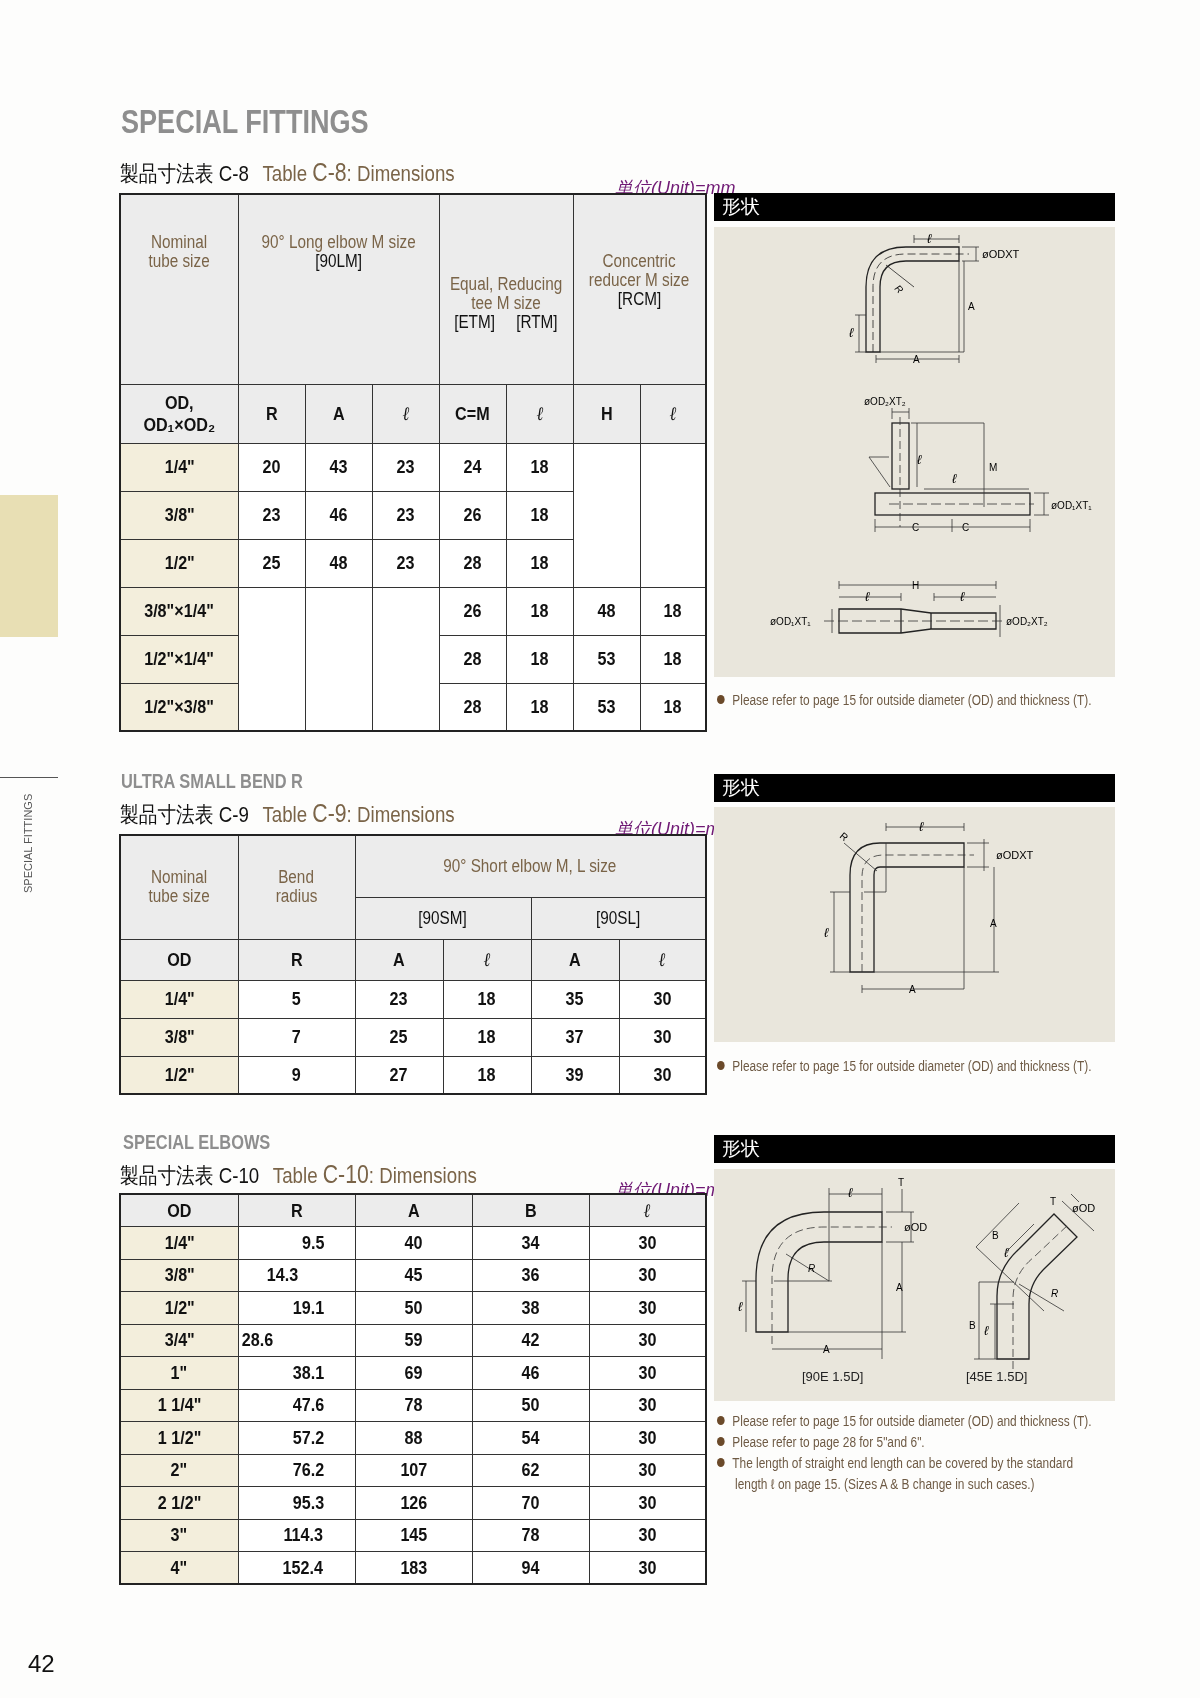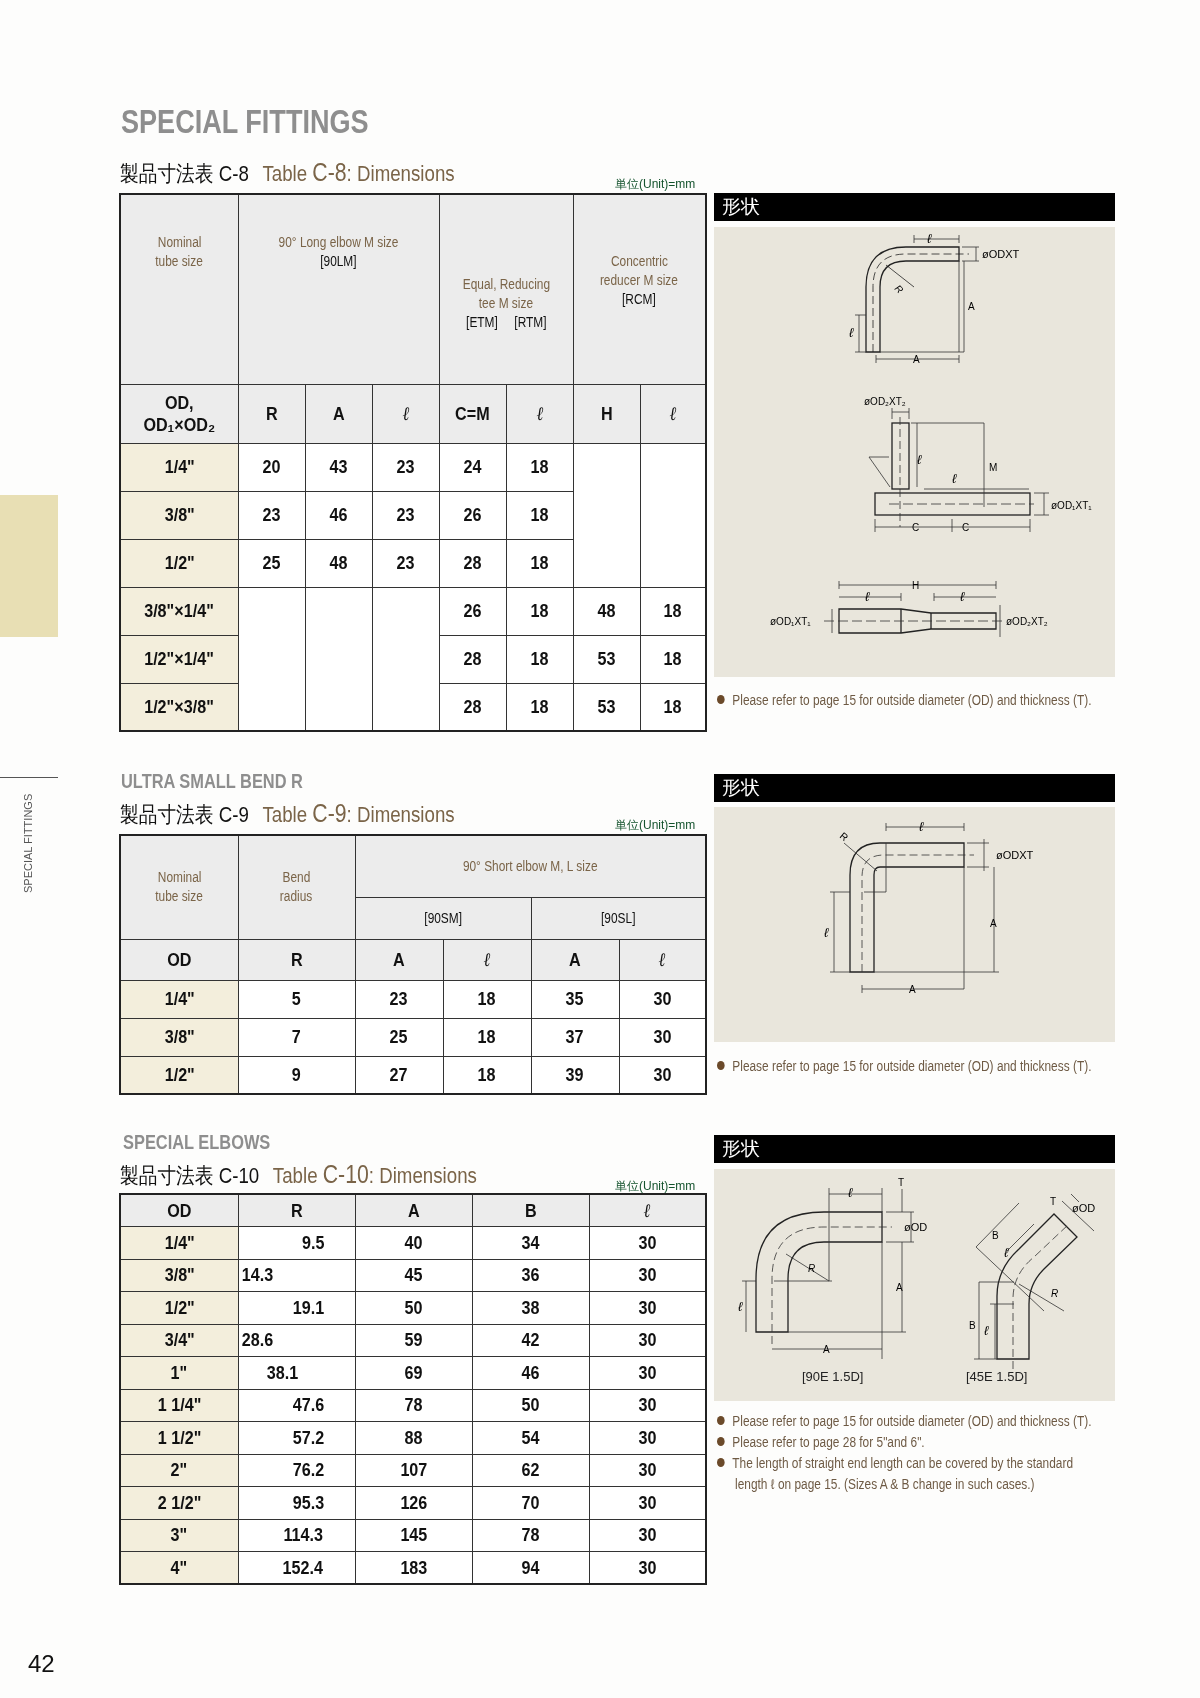--- a/index.html
+++ b/index.html
@@ -5,24 +5,24 @@
   html,body{margin:0;padding:0;background:#fdfdfc;}
   body{width:1200px;height:1698px;position:relative;overflow:hidden;font-family:"Liberation Sans",sans-serif;color:#111;}
   .abs{position:absolute;}
   .section-title{font-family:"Liberation Sans",sans-serif;font-weight:bold;color:#8e8e8e;letter-spacing:0px;transform:scaleX(0.82);transform-origin:left center;white-space:nowrap;}
   .h1{font-size:33px;}
   .h2{font-size:20px;}
   .table-title{font-size:22px;white-space:nowrap;transform:scaleX(0.85);transform-origin:left center;}
   .table-title .jp{color:#111;}
   .table-title .en{color:#7a6448;margin-left:16px;}
   .table-title .en .big{font-size:25px;}
-  .unit{font-size:12px;color:#14532d;white-space:nowrap;}
+  .unit{font-size:18px;color:#701a75;white-space:nowrap;font-style:italic;}
   table.dim{border-collapse:collapse;position:absolute;table-layout:fixed;}
   table.dim td{border:1px solid #333;text-align:center;vertical-align:middle;padding:0;}
-  table.dim .hd{background:#ececec;color:#7a6448;font-size:14px;line-height:19px;}
+  table.dim .hd{background:#ececec;color:#7a6448;font-size:18px;line-height:19px;}
   table.dim .hd span{display:inline-block;transform:scaleX(0.85);}
   table.dim .sub{background:#ececec;color:#111;font-weight:bold;font-size:19px;}
   table.dim .sub span{display:inline-block;transform:scaleX(0.85);}
   table.dim .size{background:#f3eedc;font-weight:bold;font-size:19px;}
   table.dim .size span{display:inline-block;transform:scaleX(0.85);}
   table.dim .val{background:#fff;font-weight:bold;font-size:19px;}
   table.dim .val span{display:inline-block;transform:scaleX(0.85);}
   table.dim .blank{background:#fff;}
   .outer{border:2px solid #222 !important;}
   .ell{font-family:"Liberation Serif",serif;font-style:italic;font-weight:normal;}
@@ -307,42 +307,42 @@
   </tr>
   <tr style="height:28px;">
         <td class="size"><span>1/4"</span></td>
         <td class="val" style="text-align:right;padding-right:28px;"><span>9.5</span></td>
         <td class="val"><span>40</span></td>
         <td class="val"><span>34</span></td>
         <td class="val"><span>30</span></td>
       </tr>
   <tr style="height:28px;">
         <td class="size"><span>3/8"</span></td>
-        <td class="val" style="text-align:left;padding-right:28px;margin-top:20px;"><span>14.3</span></td>
+        <td class="val" style="text-align:center;padding-right:28px;margin-top:20px;"><span>14.3</span></td>
         <td class="val"><span>45</span></td>
         <td class="val"><span>36</span></td>
         <td class="val"><span>30</span></td>
       </tr>
   <tr style="height:28px;">
         <td class="size"><span>1/2"</span></td>
         <td class="val" style="text-align:right;padding-right:28px;"><span>19.1</span></td>
         <td class="val"><span>50</span></td>
         <td class="val"><span>38</span></td>
         <td class="val"><span>30</span></td>
       </tr>
   <tr style="height:28px;">
         <td class="size"><span>3/4"</span></td>
         <td class="val" style="text-align:left;padding-right:28px;margin-left:32px;"><span>28.6</span></td>
         <td class="val"><span>59</span></td>
         <td class="val"><span>42</span></td>
         <td class="val"><span>30</span></td>
       </tr>
   <tr style="height:28px;">
         <td class="size"><span>1"</span></td>
-        <td class="val" style="padding-right:28px;"><span>38.1</span></td>
+        <td class="val" style="text-align:right;padding-right:28px;"><span>38.1</span></td>
         <td class="val"><span>69</span></td>
         <td class="val"><span>46</span></td>
         <td class="val"><span>30</span></td>
       </tr>
   <tr style="height:28px;">
         <td class="size"><span>1 1/4"</span></td>
         <td class="val" style="text-align:right;padding-right:28px;"><span>47.6</span></td>
         <td class="val"><span>78</span></td>
         <td class="val"><span>50</span></td>
         <td class="val"><span>30</span></td>

